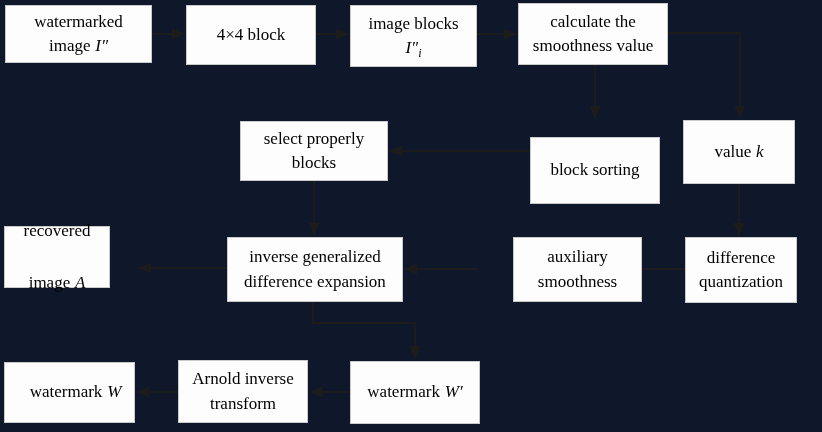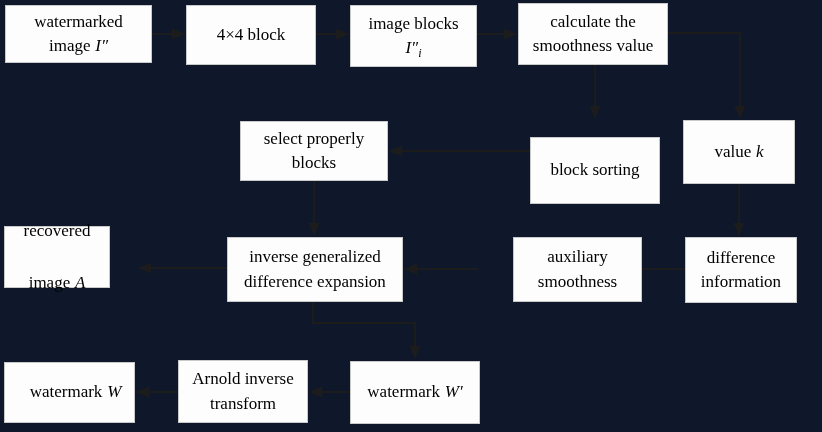--- a/index.html
+++ b/index.html
@@ -89,21 +89,21 @@
     <div><span>difference expansion</span></div>
   </div>
 
   <div class="box" style="left:478px; top:237px; width:129px; height:65px;margin-left:35px;">
     <div><span>auxiliary</span></div>
     <div><span>smoothness</span></div>
   </div>
 
   <div class="box" style="left:685px; top:237px; width:112px; height:66px;">
     <div><span>difference</span></div>
-    <div><span>information</span></div>
+    <div><span>quantization</span></div>
   </div>
 
   <div class="box" style="left:4px; top:362px; width:131px; height:61px;padding-left:12px;">
     <div><span>watermark</span><i class="var gap">W</i></div>
   </div>
 
   <div class="box" style="left:178px; top:360px; width:130px; height:63px;">
     <div><span>Arnold inverse</span></div>
     <div><span>transform</span></div>
   </div>

